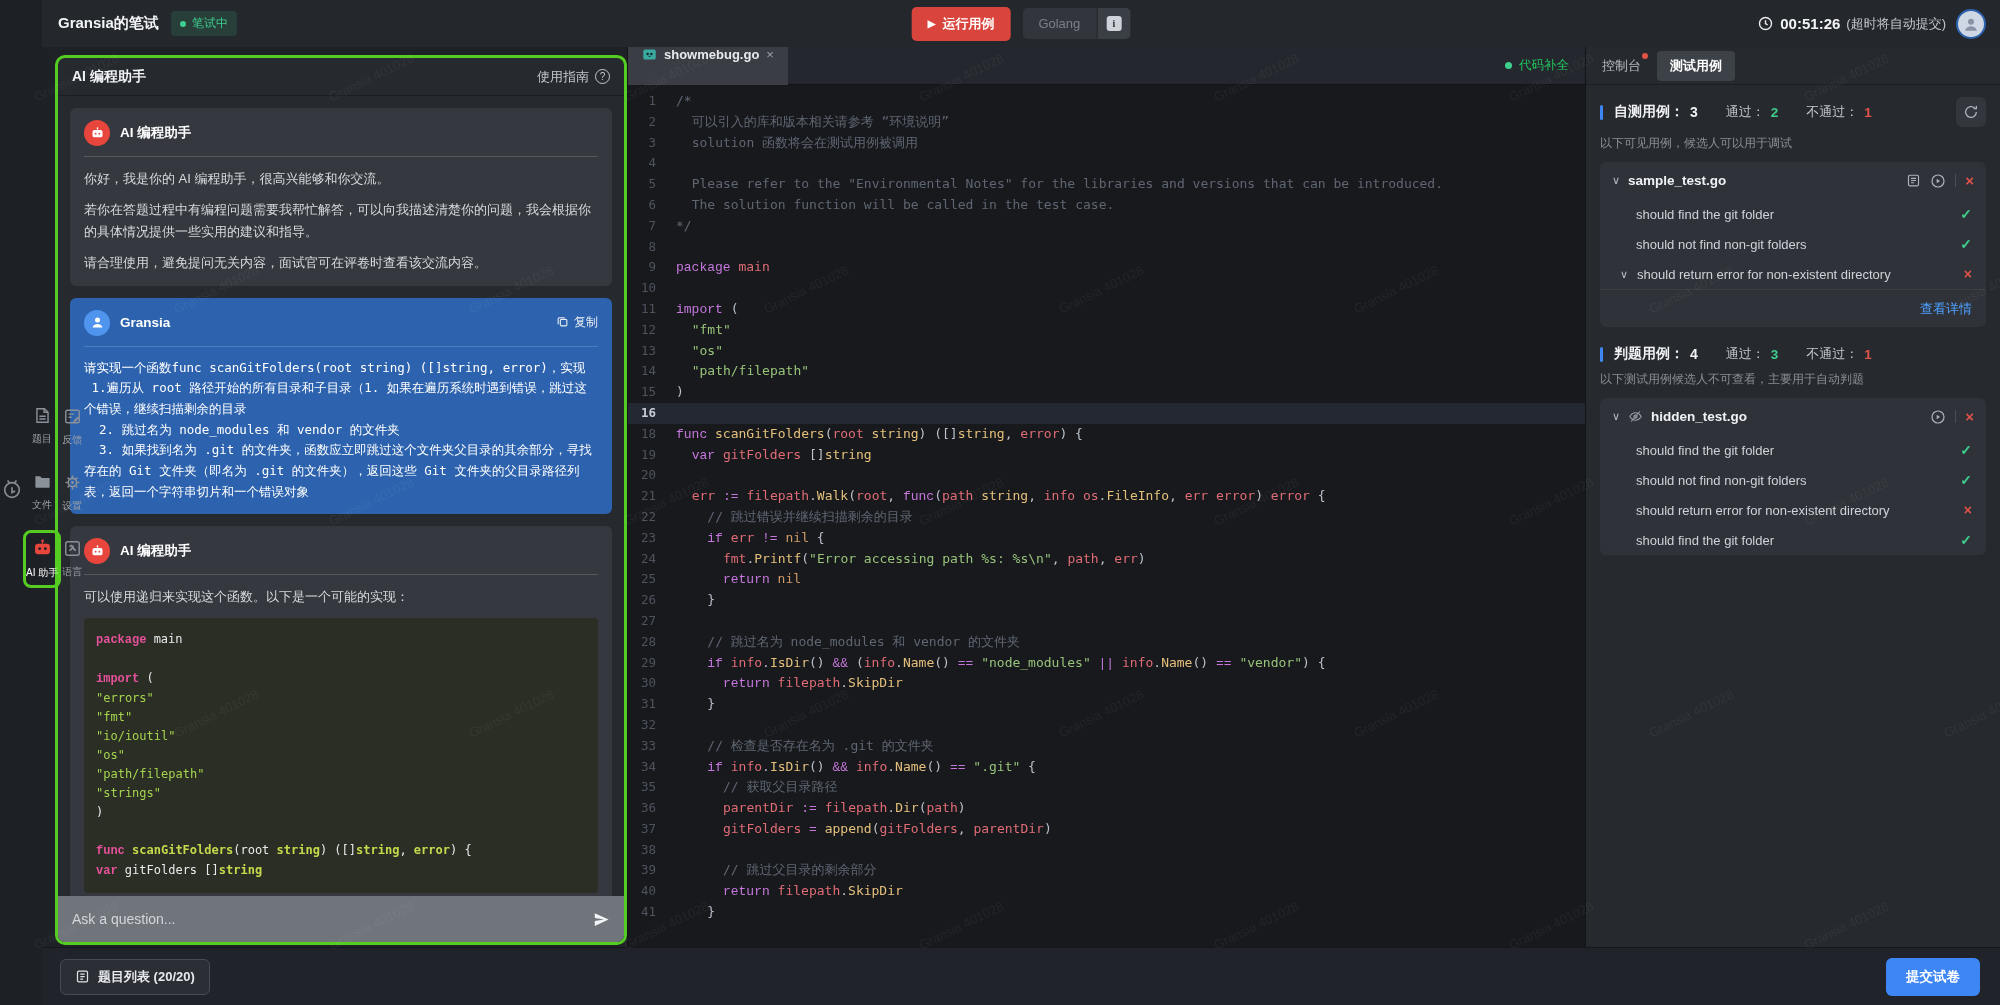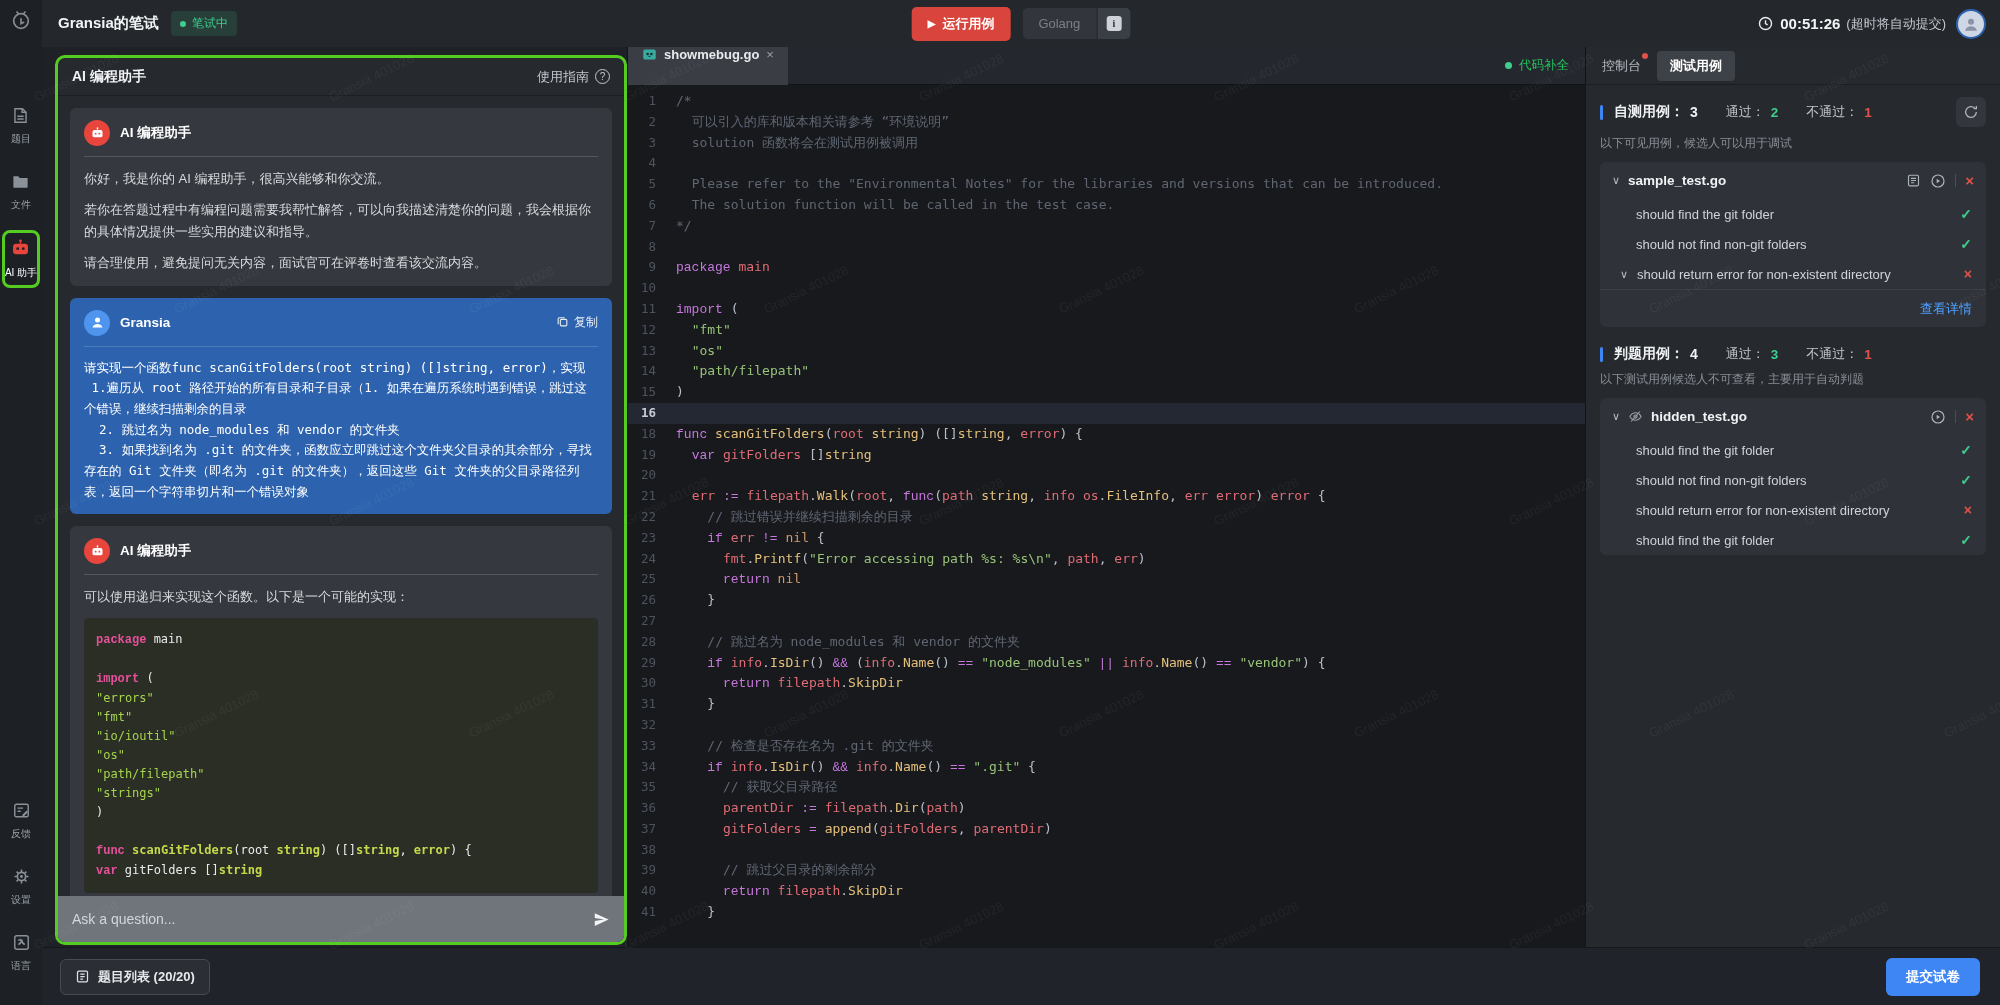--- a/index.html
+++ b/index.html
@@ -5,22 +5,22 @@
   * { margin:0; padding:0; box-sizing:border-box; }
   html,body { width:2000px; height:1005px; overflow:hidden; background:#17191d;
     font-family:"Liberation Sans", sans-serif; }
   .app { display:flex; width:2000px; height:1005px; position:relative; }
 
   
   #watermark-layer { position:absolute; inset:0; pointer-events:none; z-index:60; overflow:hidden; }
   .wm { position:absolute; color:rgba(255,255,255,0.05); font-size:13px; transform:rotate(-26deg); white-space:nowrap; }
 
   
-  .sidebar { width:42px; background:#1d2025; display:flex; flex-direction:column; align-items:center;
-    padding:8px 0 10px; flex-shrink:0; z-index:5;gap:44px; }
+  .sidebar { width:42px; background:#1d2025; display:flex; flex-direction:row; align-items:center;
+    padding:8px 0 10px; flex-shrink:0; z-index:5; }
   .logo { margin-bottom:22px; }
   .side-item { display:flex; flex-direction:column; align-items:center; gap:3px; margin-bottom:18px;
     cursor:pointer; position:relative; padding:4px 2px; }
   .side-item .lbl { font-size:10px; color:#9aa0a8; white-space:nowrap; }
   .side-item.active .lbl { color:#fff; }
   .side-item.active::after { content:''; position:absolute; inset:-4px -1px; border:3px solid #55cc22; border-radius:8px; }
   .side-spacer { flex:1; }
 
   
   .main-col { flex:1; display:flex; flex-direction:column; min-width:0; }

